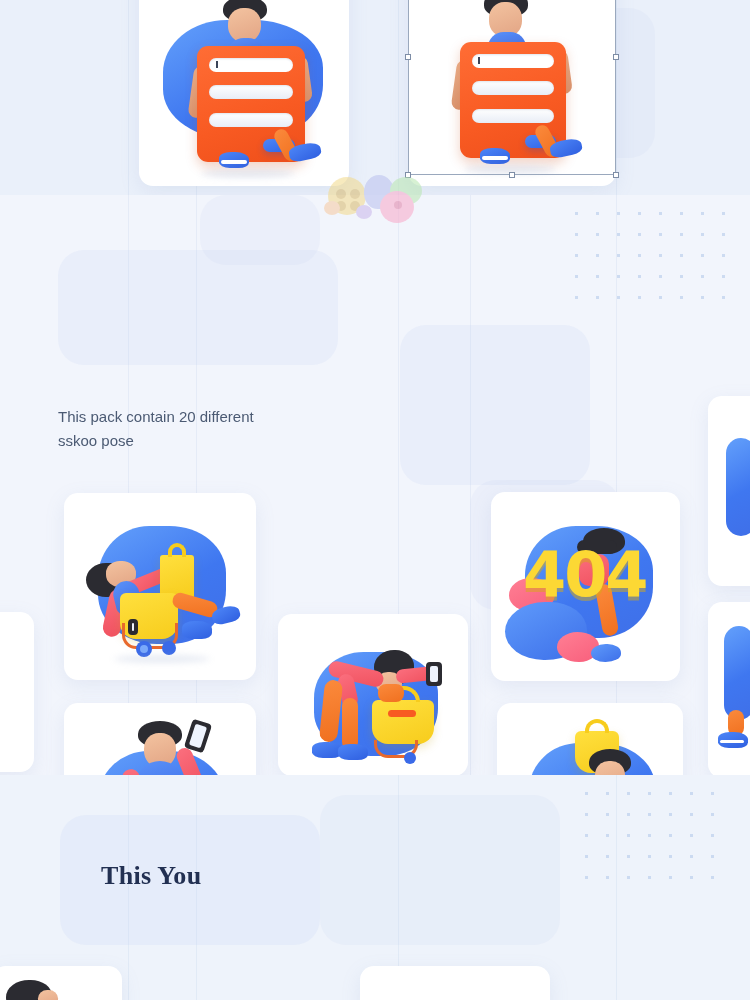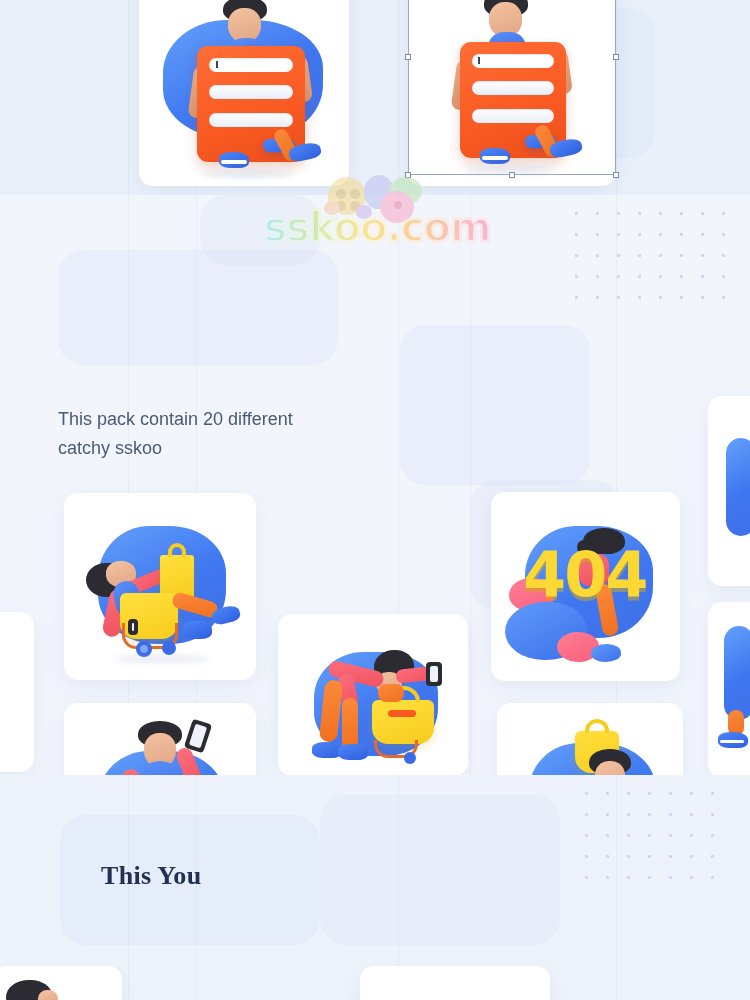--- a/index.html
+++ b/index.html
@@ -118,21 +118,21 @@
     font-family:"Liberation Serif", serif;
     font-weight:700;
     color:#223052;
     font-size:30px;
     line-height:1.38;
     letter-spacing:.2px;
   }
   .subtext {
     font-family:"Liberation Sans", sans-serif;
     color:#4b5a73;
-    font-size:18px;
+    font-size:15px;
     line-height:1.62;
   }
   .thankyou {
     font-family:"Liberation Serif", serif;
     font-weight:700;
     color:#223052;
     font-size:26px;
     letter-spacing:.3px;
   }
 
@@ -230,21 +230,21 @@
     <div class="vguide" style="left:616px"></div>
     <div class="deco soft" style="left:58px;top:55px;width:280px;height:115px;"></div>
     <div class="deco softer" style="left:200px;top:0px;width:120px;height:70px;"></div>
     <div class="deco soft" style="left:400px;top:130px;width:190px;height:160px;"></div>
     <div class="deco softer" style="left:470px;top:285px;width:150px;height:130px;"></div>
     <div class="dots" style="left:566px;top:8px;width:160px;height:102px;"></div>
   </div>
 
   <div style="position:absolute;left:58px;top:405px;width:260px;">
     <div class="subtext">This pack contain 20 different</div>
-    <div class="subtext">catchy sskoo</div>
+    <div class="subtext">sskoo pose</div>
   </div>
 
   <div class="card" style="left:-34px;top:612px;width:68px;height:160px;">
     <div class="art">
       
       
     </div>
   </div>
 
   <div class="card" style="left:64px;top:493px;width:192px;height:187px;">
@@ -380,16 +380,15 @@
       <div class="wm-blob" style="left:26px;top:14px;width:10px;height:10px;background:#d8b868;"></div>
       <div class="wm-blob" style="left:12px;top:26px;width:10px;height:10px;background:#d8b868;"></div>
       <div class="wm-blob" style="left:26px;top:26px;width:10px;height:10px;background:#d8b868;"></div>
       <div class="wm-blob" style="left:40px;top:0px;width:30px;height:34px;background:#b9c0ee;border-radius:50% 50% 46% 46%;"></div>
       <div class="wm-blob" style="left:66px;top:2px;width:32px;height:28px;background:#b8e6b0;"></div>
       <div class="wm-blob" style="left:56px;top:16px;width:34px;height:32px;background:#f9a8c8;"></div>
       <div class="wm-blob" style="left:70px;top:26px;width:8px;height:8px;background:#e07fa6;"></div>
       <div class="wm-blob" style="left:0px;top:26px;width:16px;height:14px;background:#f6c9a0;"></div>
       <div class="wm-blob" style="left:32px;top:30px;width:16px;height:14px;background:#c9b6ea;"></div>
     </div>
-    <div class="wm-text">sskoo.com</div>
   </div>
 
 </div>
 
 </body></html>

